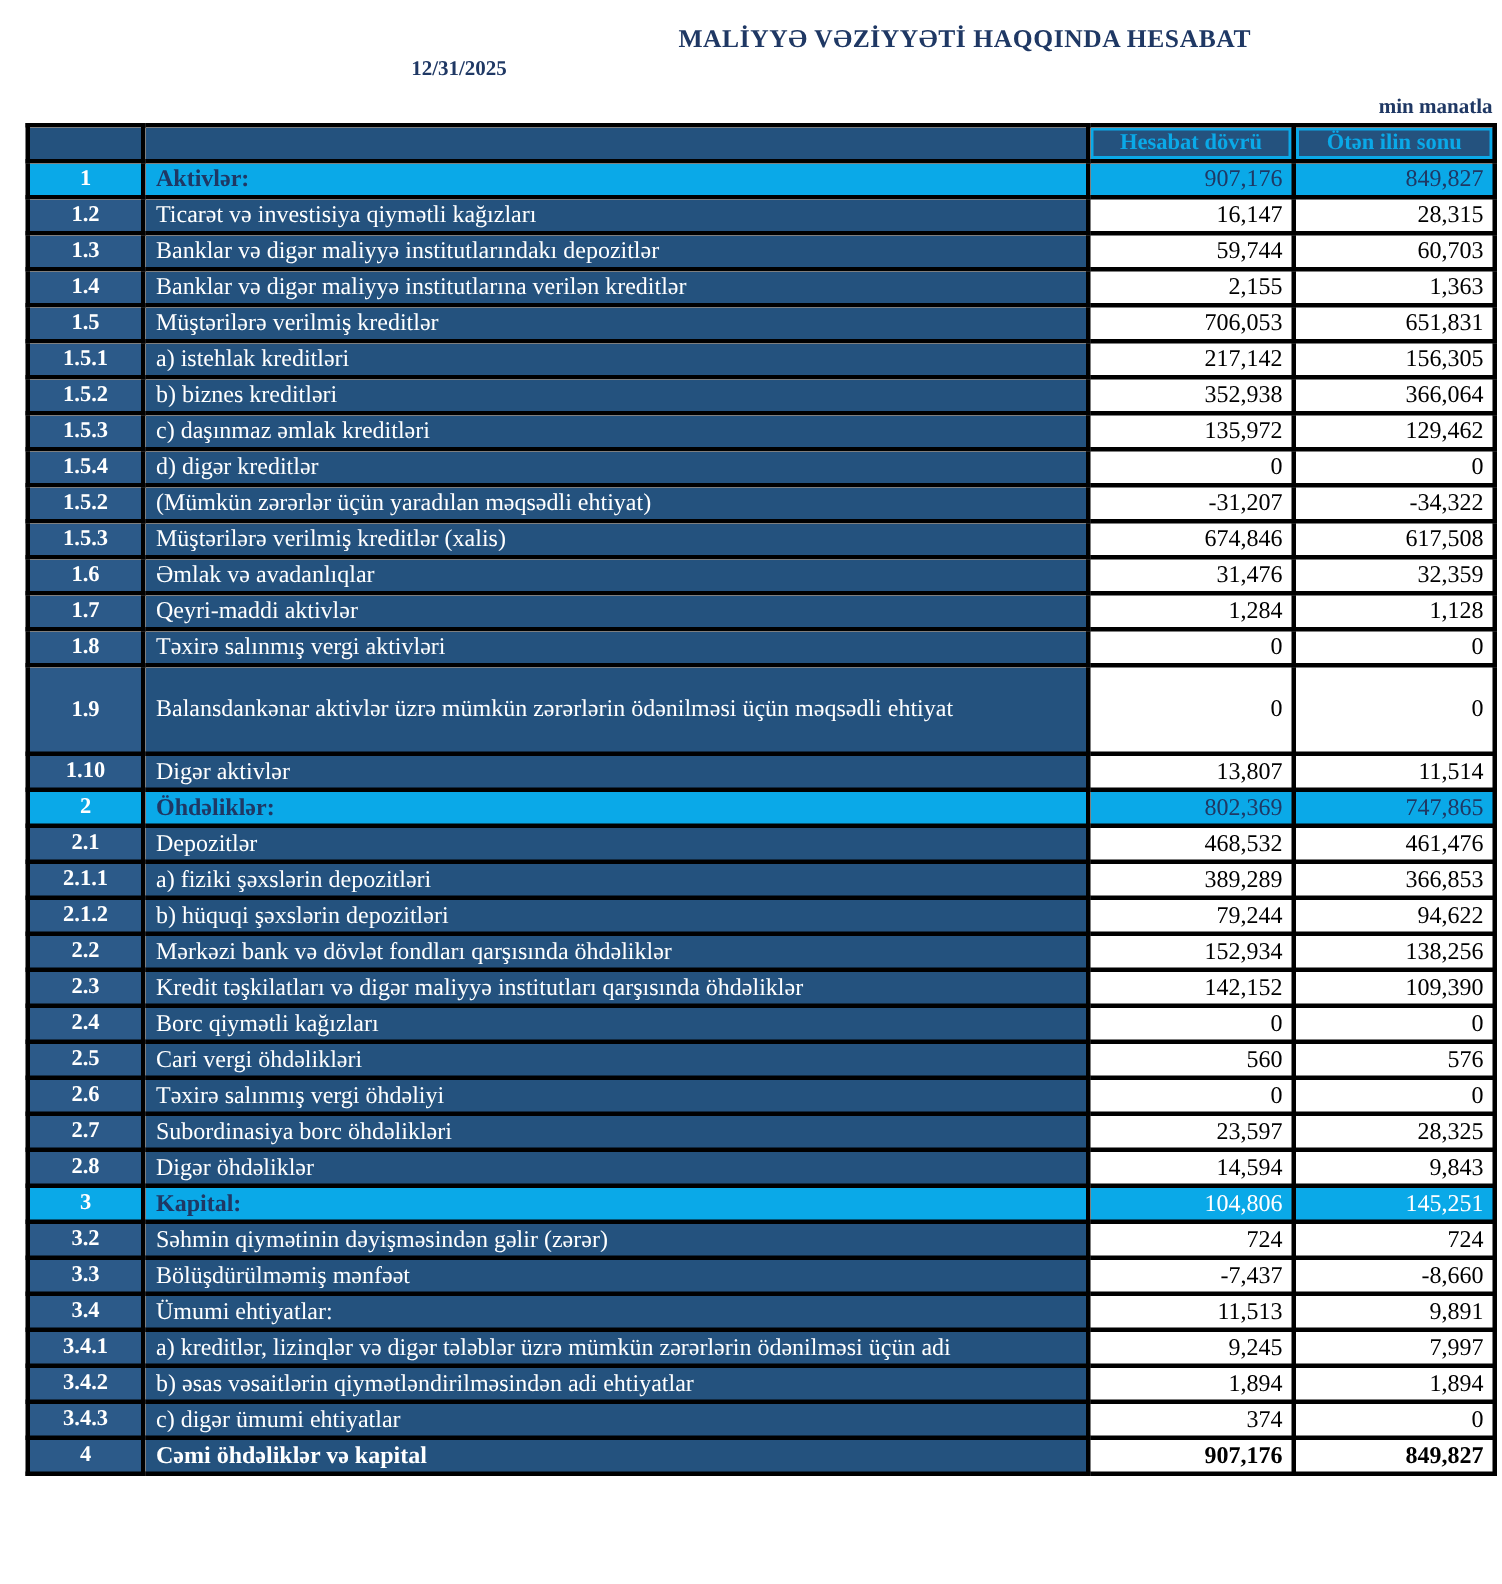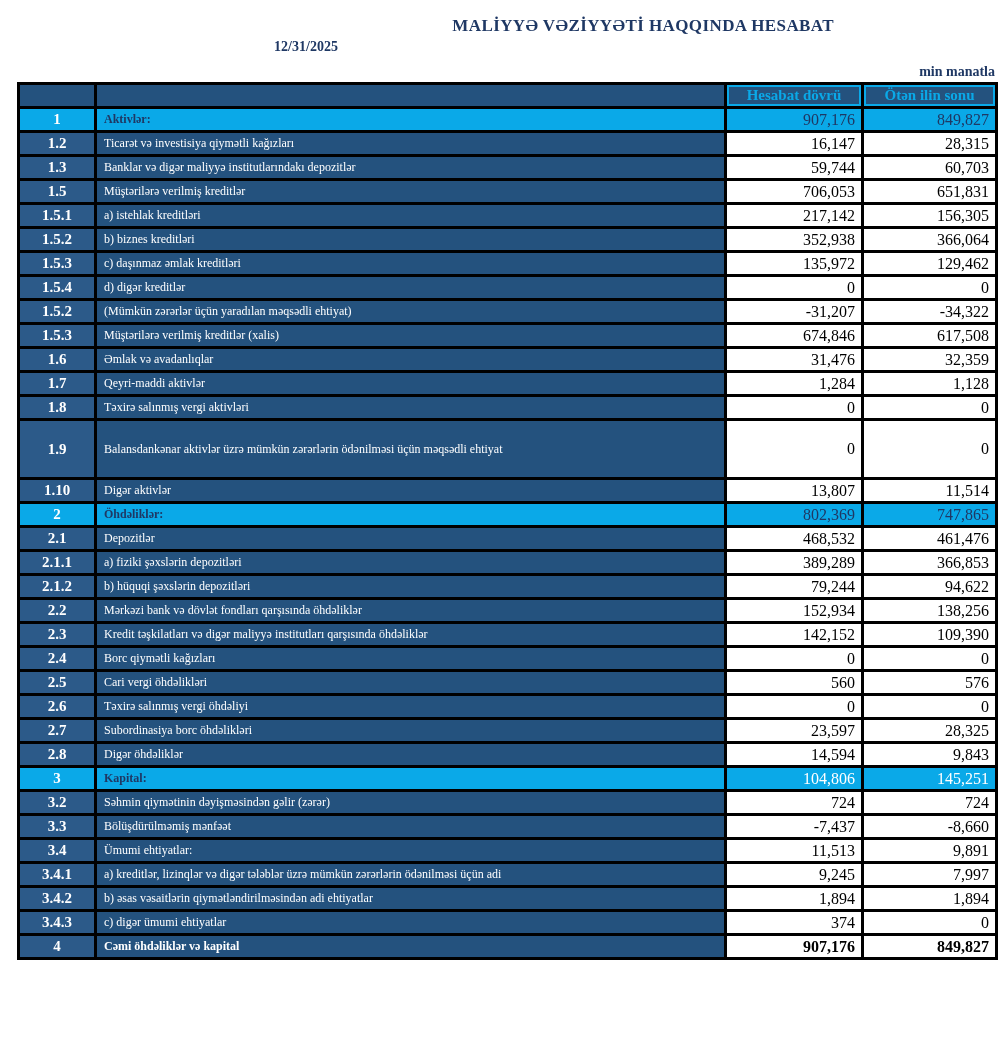--- a/index.html
+++ b/index.html
@@ -72,21 +72,21 @@
   td.num{
     background:var(--navy-num);
     color:#ffffff;
     font-size:15px;
     font-weight:bold;
     text-align:center;
   }
   td.label{
     background:var(--navy);
     color:#ffffff;
-    font-size:12px;
+    font-size:16px;
     text-align:left;
     padding-left:7px;
   }
   td.val{
     background:#ffffff;
     color:#000000;
     font-size:16px;
     text-align:right;
     padding-right:6px;
   }
@@ -151,20 +151,26 @@
           <td class="val">16,147</td>
           <td class="val">28,315</td>
         </tr>
         <tr class="normal">
           <td class="num">1.3</td>
           <td class="label">Banklar və digər maliyyə institutlarındakı depozitlər</td>
           <td class="val">59,744</td>
           <td class="val">60,703</td>
         </tr>
         <tr class="normal">
+          <td class="num">1.4</td>
+          <td class="label">Banklar və digər maliyyə institutlarına verilən kreditlər</td>
+          <td class="val">2,155</td>
+          <td class="val">1,363</td>
+        </tr>
+        <tr class="normal">
           <td class="num">1.5</td>
           <td class="label">Müştərilərə verilmiş kreditlər</td>
           <td class="val">706,053</td>
           <td class="val">651,831</td>
         </tr>
         <tr class="normal">
           <td class="num">1.5.1</td>
           <td class="label">a) istehlak kreditləri</td>
           <td class="val">217,142</td>
           <td class="val">156,305</td>

